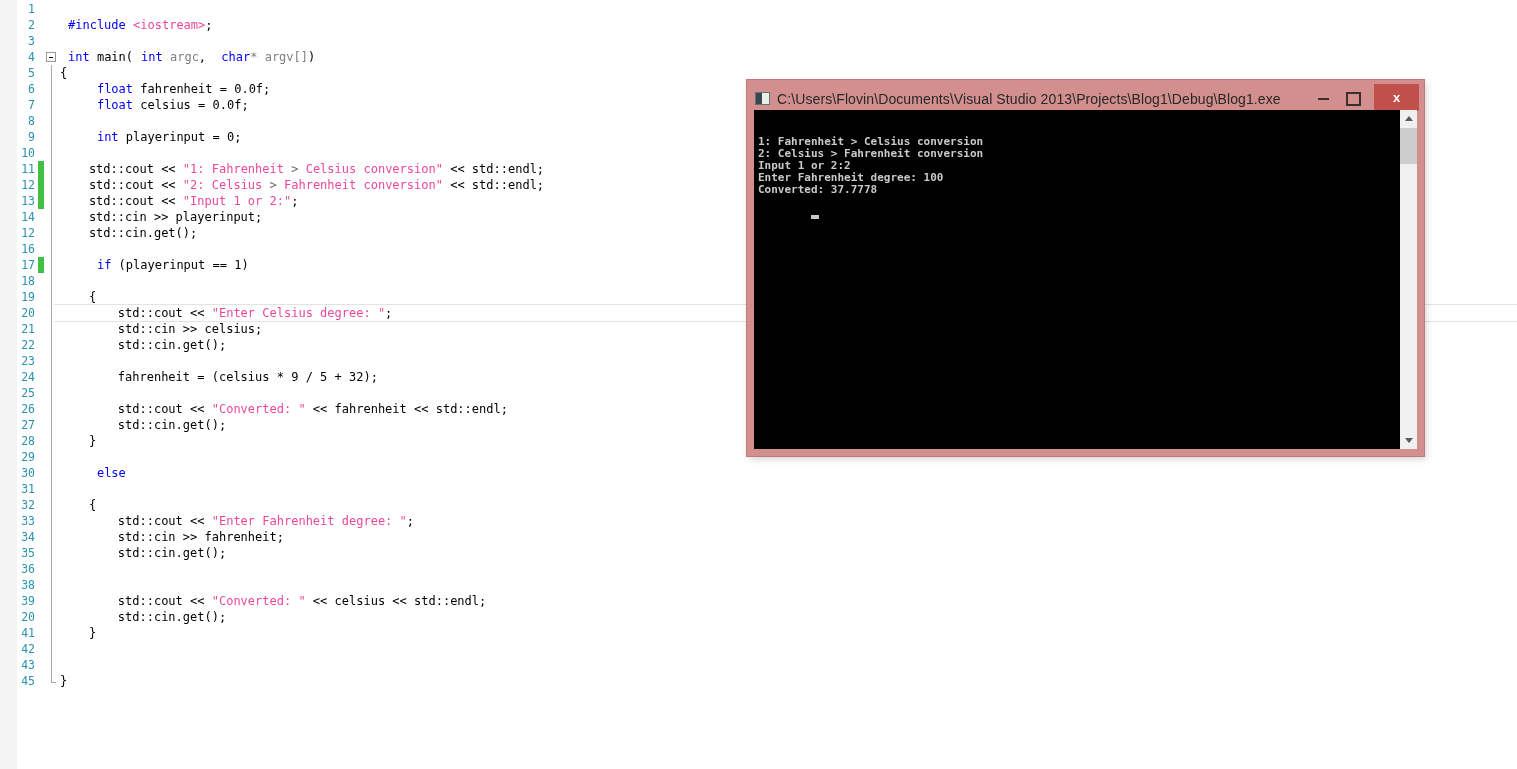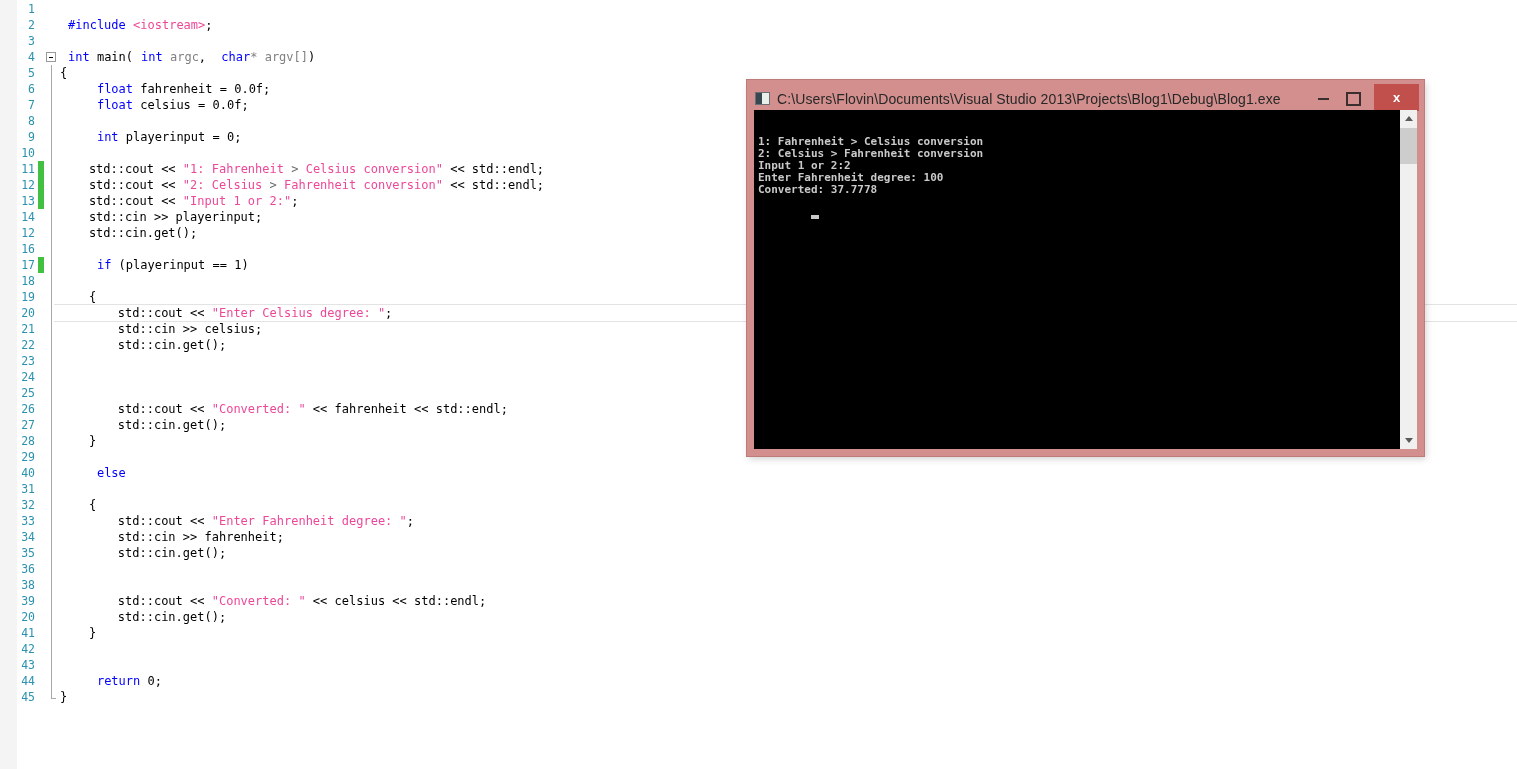--- a/index.html
+++ b/index.html
@@ -266,20 +266,21 @@
           <div class="m-num">23</div>
           <div class="m-chg"></div>
           <div class="m-out guide"></div>
           <div class="m-code"></div>
         </div>
         <div class="crow">
           <div class="m-ind"></div>
           <div class="m-num">24</div>
           <div class="m-chg"></div>
           <div class="m-out guide"></div>
+          <div class="m-code"><span class="t-p">        fahrenheit = (celsius * 9 / 5 + 32);</span></div>
         </div>
         <div class="crow">
           <div class="m-ind"></div>
           <div class="m-num">25</div>
           <div class="m-chg"></div>
           <div class="m-out guide"></div>
           <div class="m-code"></div>
         </div>
         <div class="crow">
           <div class="m-ind"></div>
@@ -304,21 +305,21 @@
         </div>
         <div class="crow">
           <div class="m-ind"></div>
           <div class="m-num">29</div>
           <div class="m-chg"></div>
           <div class="m-out guide"></div>
           <div class="m-code"></div>
         </div>
         <div class="crow">
           <div class="m-ind"></div>
-          <div class="m-num">40</div>
+          <div class="m-num">30</div>
           <div class="m-chg"></div>
           <div class="m-out guide"></div>
           <div class="m-code"><span class="t-p">    </span><span class="t-k">else</span></div>
         </div>
         <div class="crow">
           <div class="m-ind"></div>
           <div class="m-num">31</div>
           <div class="m-chg"></div>
           <div class="m-out guide"></div>
           <div class="m-code"></div>
@@ -392,27 +393,20 @@
           <div class="m-chg"></div>
           <div class="m-out guide"></div>
           <div class="m-code"></div>
         </div>
         <div class="crow">
           <div class="m-ind"></div>
           <div class="m-num">43</div>
           <div class="m-chg"></div>
           <div class="m-out guide"></div>
           <div class="m-code"></div>
-        </div>
-        <div class="crow">
-          <div class="m-ind"></div>
-          <div class="m-num">44</div>
-          <div class="m-chg"></div>
-          <div class="m-out guide"></div>
-          <div class="m-code"><span class="t-p">    </span><span class="t-k">return</span><span class="t-p"> 0;</span></div>
         </div>
         <div class="crow">
           <div class="m-ind"></div>
           <div class="m-num">45</div>
           <div class="m-chg"></div>
           <div class="m-out guide guide-end"></div>
           <div class="m-code"><span class="t-p">}</span></div>
         </div>
       </div>
   </div>

